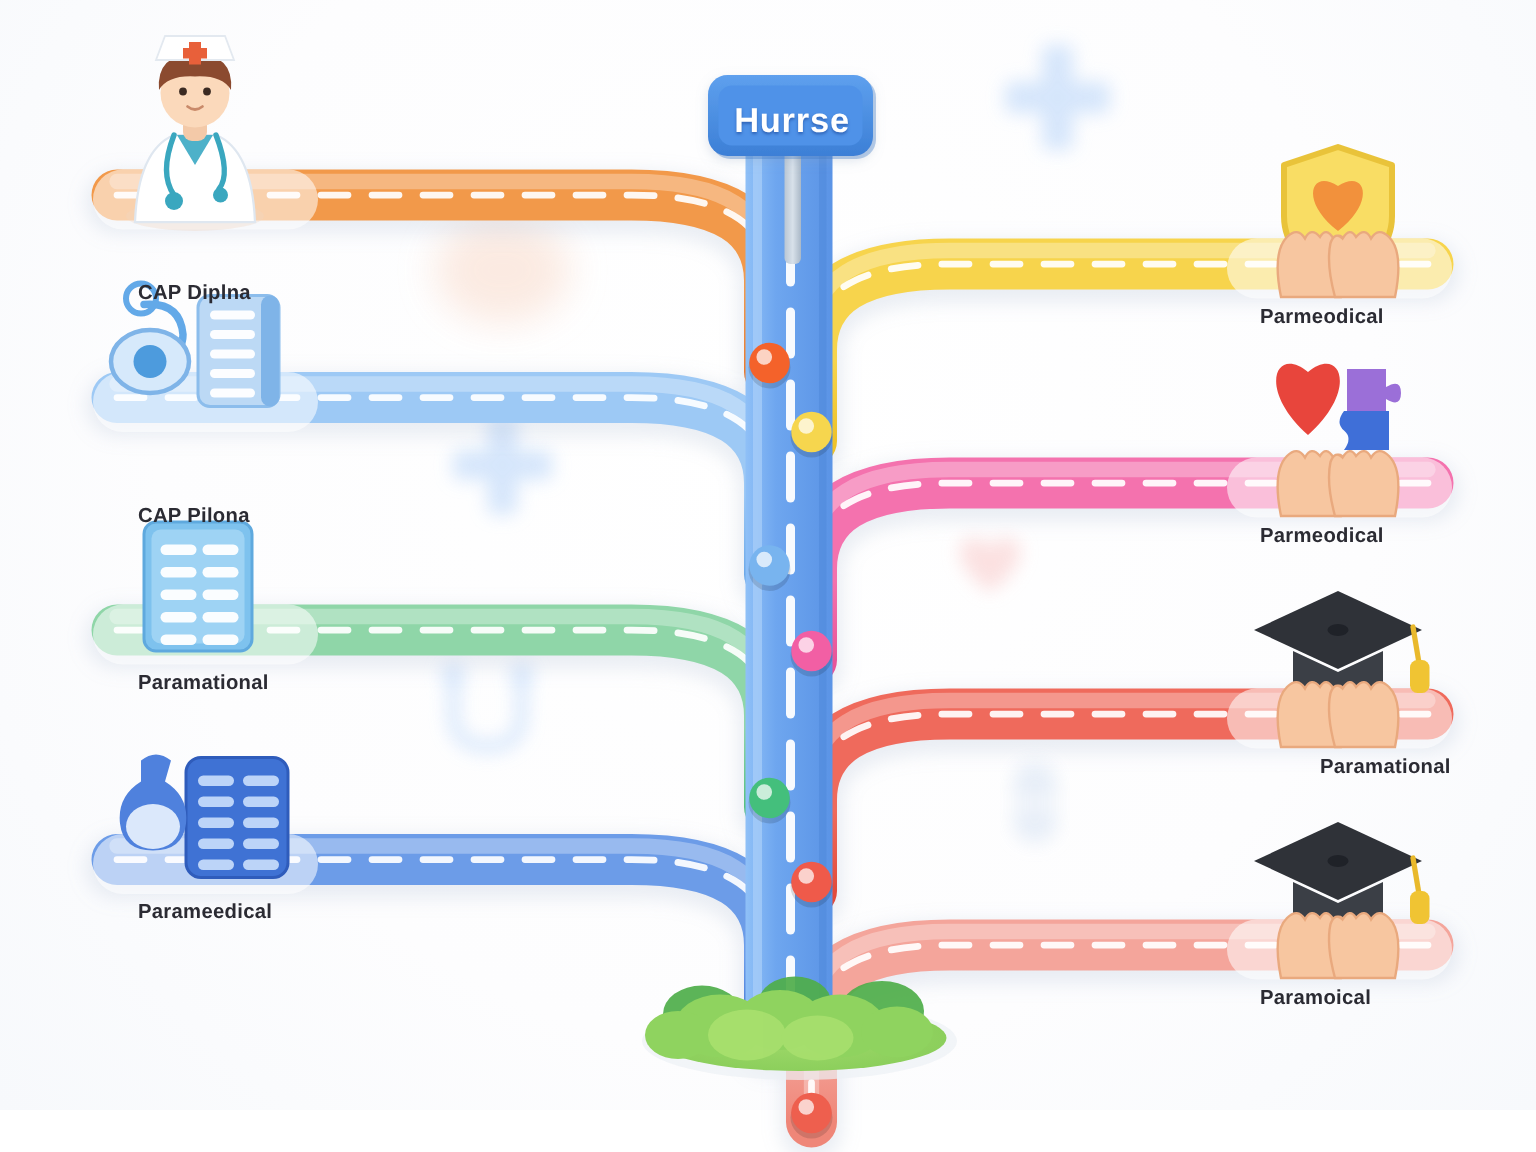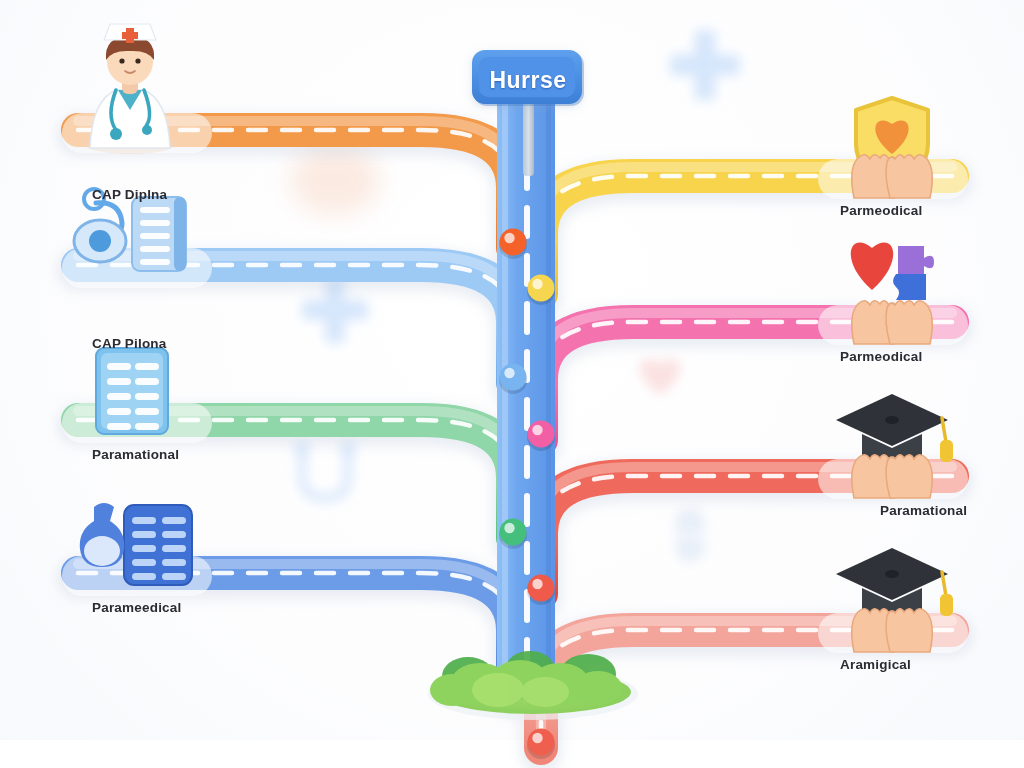--- a/index.html
+++ b/index.html
@@ -418,15 +418,15 @@
   <div class="sign-text">Hurrse</div>
 
   <div id="labels">
       <div class="label left" style="top: 158px; left: 92px; margin-top: 30px;">CAP Diplna</div>
       <div class="label left" style="top: 293px; left: 92px; margin-top: 44px;">CAP Pilona</div>
       <div class="label left" style="top: 448px; left: 92px;">Paramational</div>
       <div class="label left" style="top: 601px; left: 92px; text-align: right;">Parameedical</div>
       <div class="label right" style="top: 204px; left: 840px;">Parmeodical</div>
       <div class="label right" style="top: 350px; left: 840px;">Parmeodical</div>
       <div class="label right" style="top: 504px; left: 880px;">Paramational</div>
-      <div class="label right" style="top: 658px; left: 840px;">Aramigical</div>
+      <div class="label right" style="top: 658px; left: 840px;">Paramoical</div>
     </div>
 </div>
 
 </body></html>

